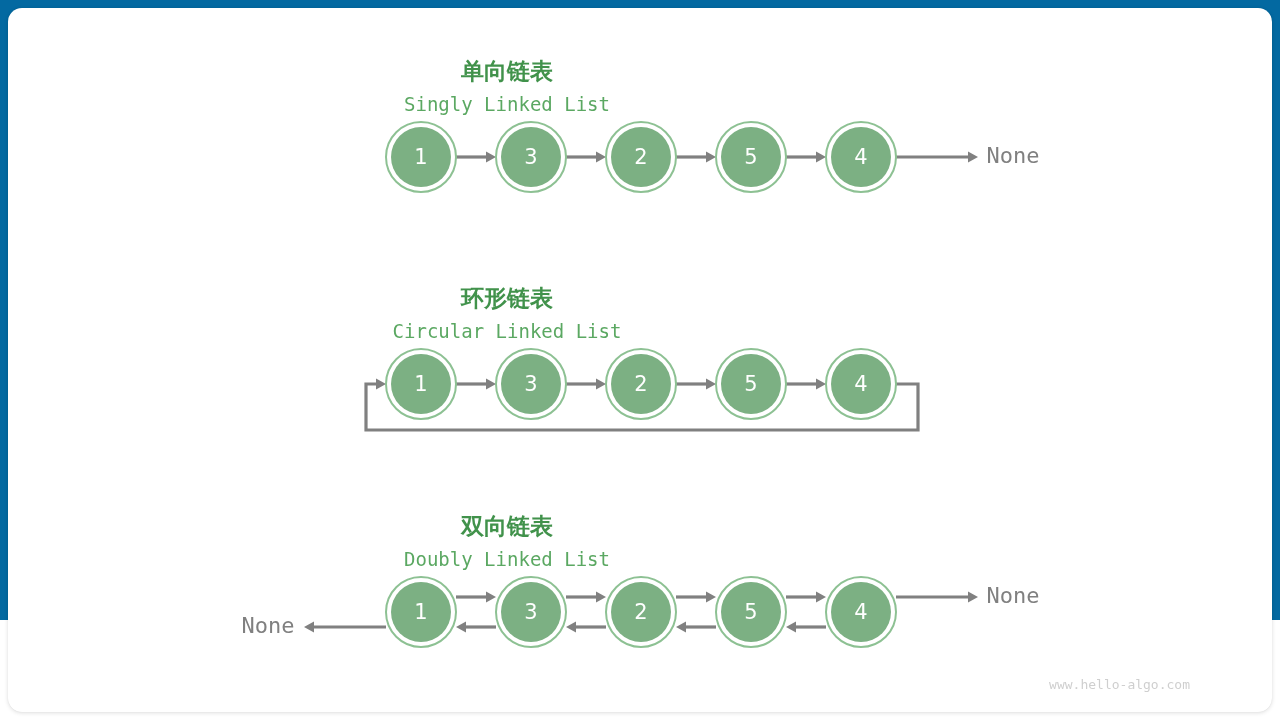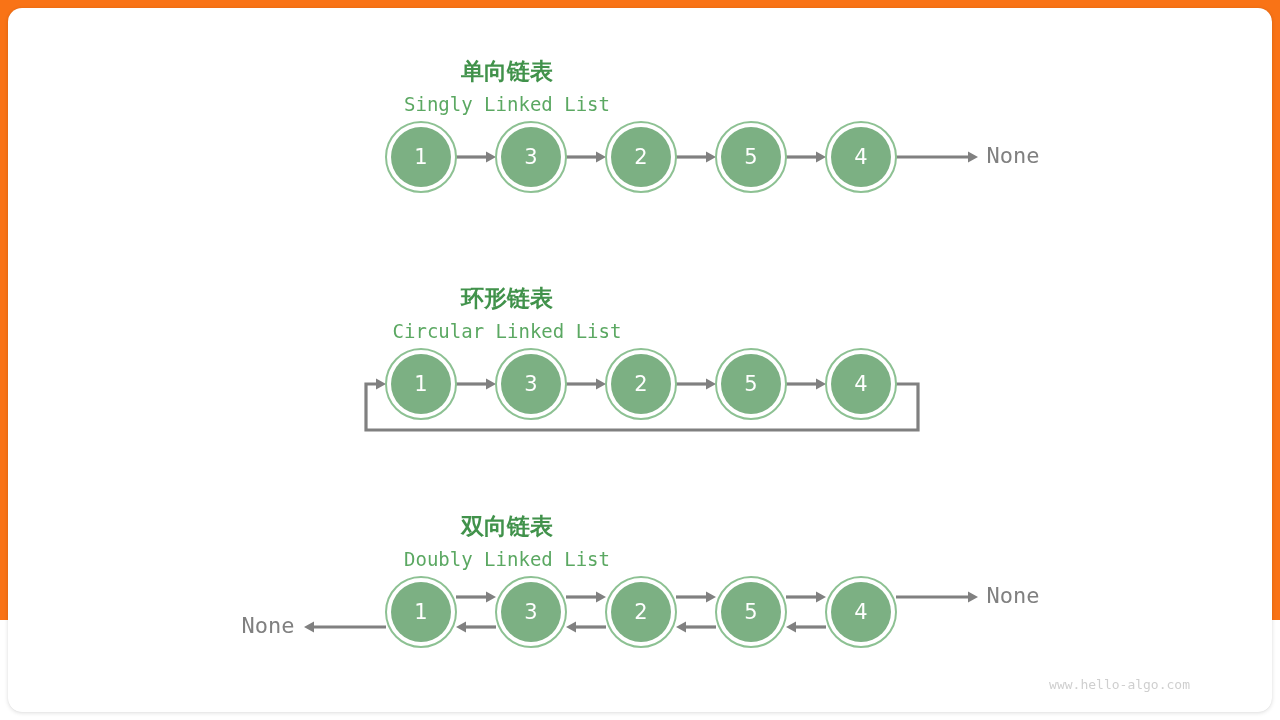--- a/index.html
+++ b/index.html
@@ -11,21 +11,21 @@
   body {
     width: 1280px;
     height: 720px;
     font-family: "DejaVu Sans", sans-serif;
     overflow: hidden;
   }
   #canvas-root {
     position: relative;
     width: 1280px;
     height: 620px;
-    background: #f97316;
+    background: #0369a1;
   }
   .card {
     position: absolute;
     left: 8px;
     top: 8px;
     width: 1264px;
     height: 704px;
     background: #ffffff;
     border-radius: 14px;
     box-shadow: 0 1px 4px rgba(0,0,0,0.13), 0 0 1px rgba(0,0,0,0.10);

